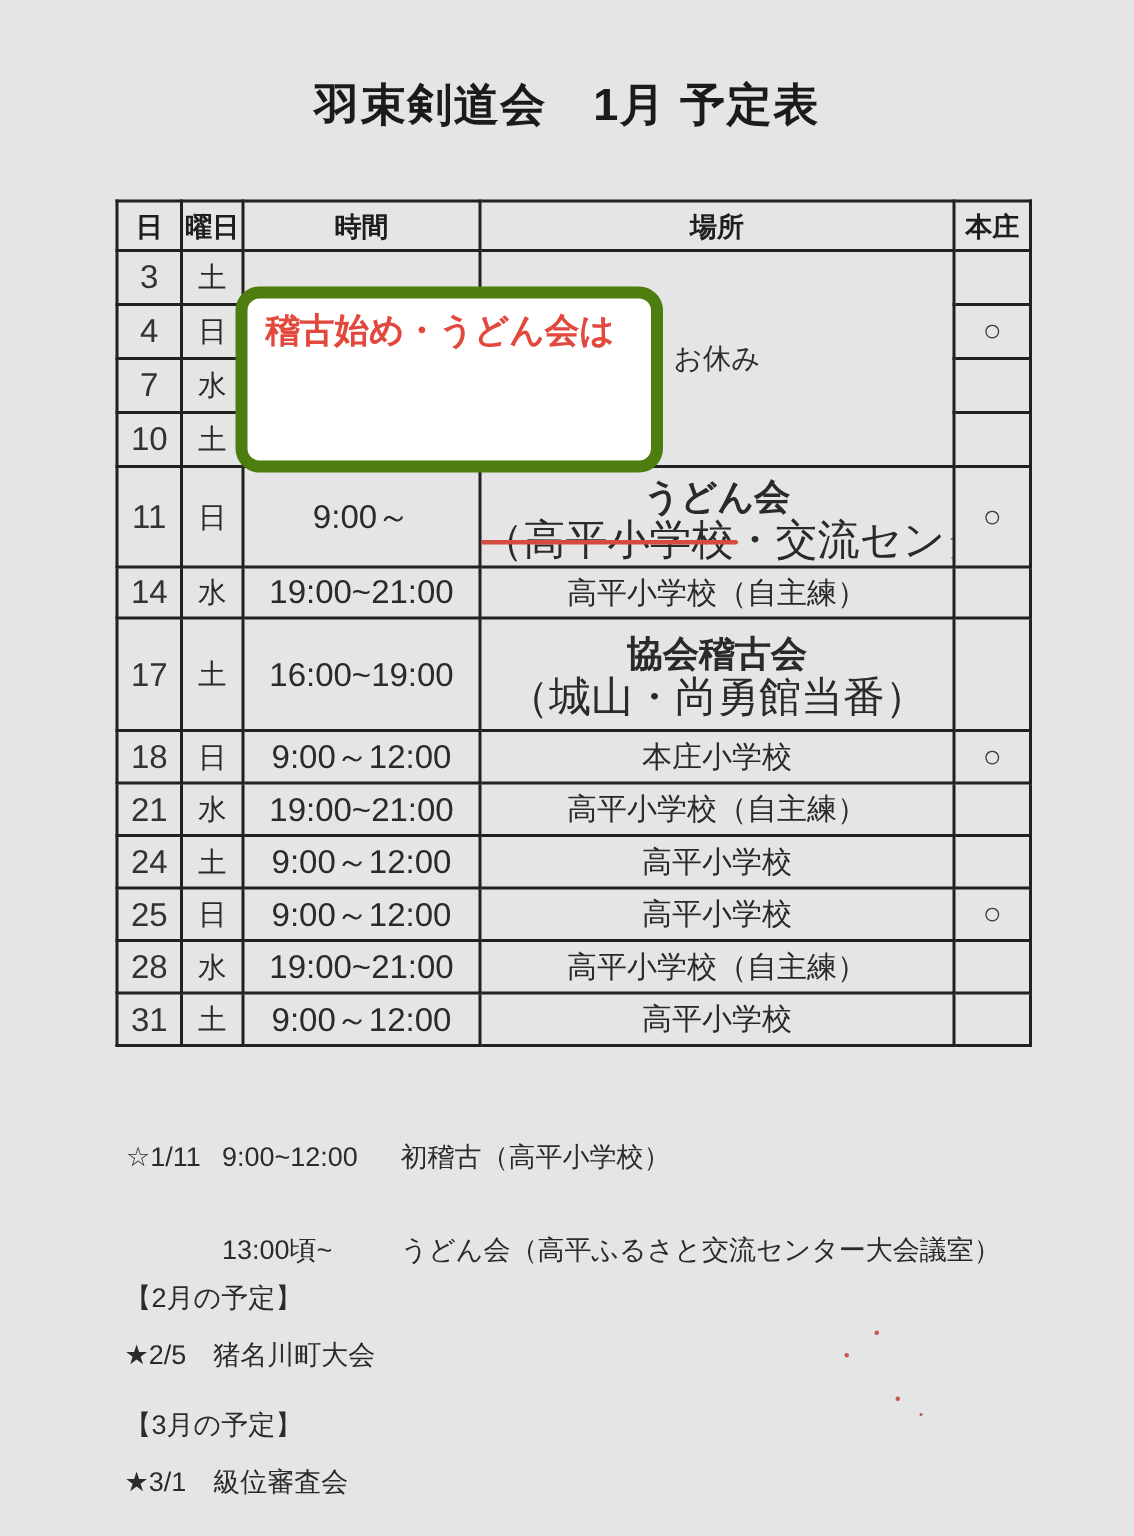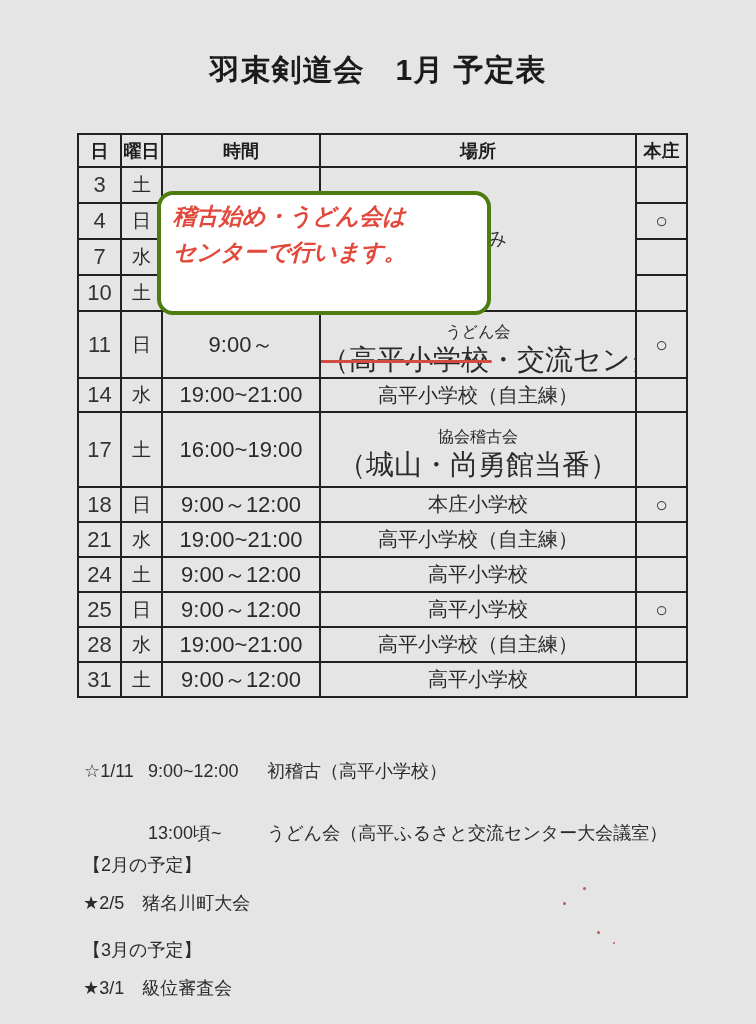--- a/index.html
+++ b/index.html
@@ -22,32 +22,32 @@
   }
   .sched th{font-size:18px;font-weight:bold;color:#1e1e1e;}
   tr.h33{height:33px;} tr.h36{height:36px;} tr.h67{height:67px;}
   tr.h34{height:34px;} tr.h75{height:75px;} tr.h35{height:35px;}
   td.day{font-size:22px;color:#333;font-weight:400;}
   td.wd{font-size:19px;color:#2a2a2a;}
   td.time{font-size:22px;color:#2a2a2a;}
   td.place{font-size:20px;color:#2a2a2a;}
   td.closed{font-size:19px;color:#2e2e2e;}
   td.honjo{font-size:21px;color:#3c3c3c;}
-  .ev{font-weight:normal;font-size:16px;line-height:29px;}
+  .ev{font-weight:bold;font-size:24px;line-height:29px;}
   .detail{font-weight:normal;font-size:28px;line-height:27px;white-space:nowrap;}
   .strike{position:relative;display:inline-block;}
   .strike::after{
     content:"";position:absolute;left:-7px;right:-3px;top:54%;height:3px;
     background:#d44c41;border-radius:2px;
   }
   .callout{
-    position:absolute;left:157px;top:191px;width:334px;height:124px;
-    box-sizing:border-box;background:#ffffff;border:4px solid #4d7c0f;border-radius:16px;
+    position:absolute;left:157px;top:191px;width:285px;height:124px;
+    box-sizing:border-box;background:#ffffff;border:8px solid #4d7c0f;border-radius:16px;
     padding:3px 0 0 12px;font-size:23px;font-weight:bold;color:#e2483c;
-    line-height:36px;white-space:nowrap;z-index:5;font-style:italic;
+    line-height:36px;white-space:nowrap;z-index:5;
   }
   .notes{position:absolute;left:84px;top:724px;font-size:18px;color:#2b2b2b;}
   .nline{display:flex;align-items:center;height:30px;white-space:nowrap;margin-top:32px;}
   .nmark{display:inline-block;width:64px;}
   .ntime{display:inline-block;width:119px;}
   .month{position:absolute;left:83px;font-size:18px;color:#2b2b2b;margin-top:40px;}
   .feb{top:813px;} .mar{top:898px;}
   .mitem{margin-top:14px;white-space:nowrap;}
   .mhead{white-space:nowrap;}
   .dot{position:absolute;width:3px;height:3px;border-radius:50%;background:#c4544f;}
@@ -172,21 +172,20 @@
         <td class="wd">土</td>
         <td class="time">9:00～12:00</td>
         <td class="place">高平小学校</td>
         <td class="honjo"></td>
       </tr>
     </tbody>
   </table>
 
   <div class="callout">
     <div>稽古始め・うどん会は</div>
-    <div>センターで行います。</div>
   </div>
 
   <div class="notes">
     <div class="nline">
       <span class="nmark">☆1/11</span>
       <span class="ntime">9:00~12:00</span>
       <span class="nevent">初稽古（高平小学校）</span>
     </div>
     <div class="nline">
       <span class="nmark"></span>

